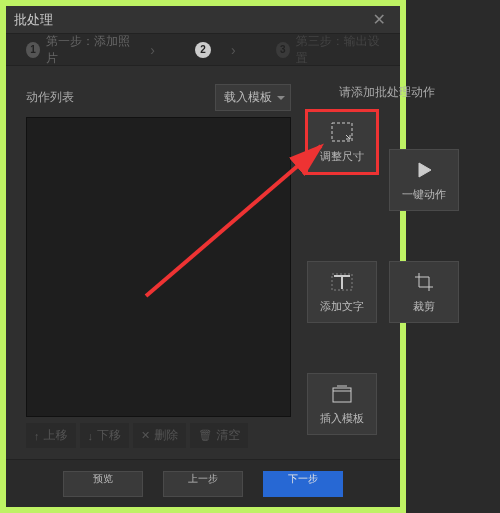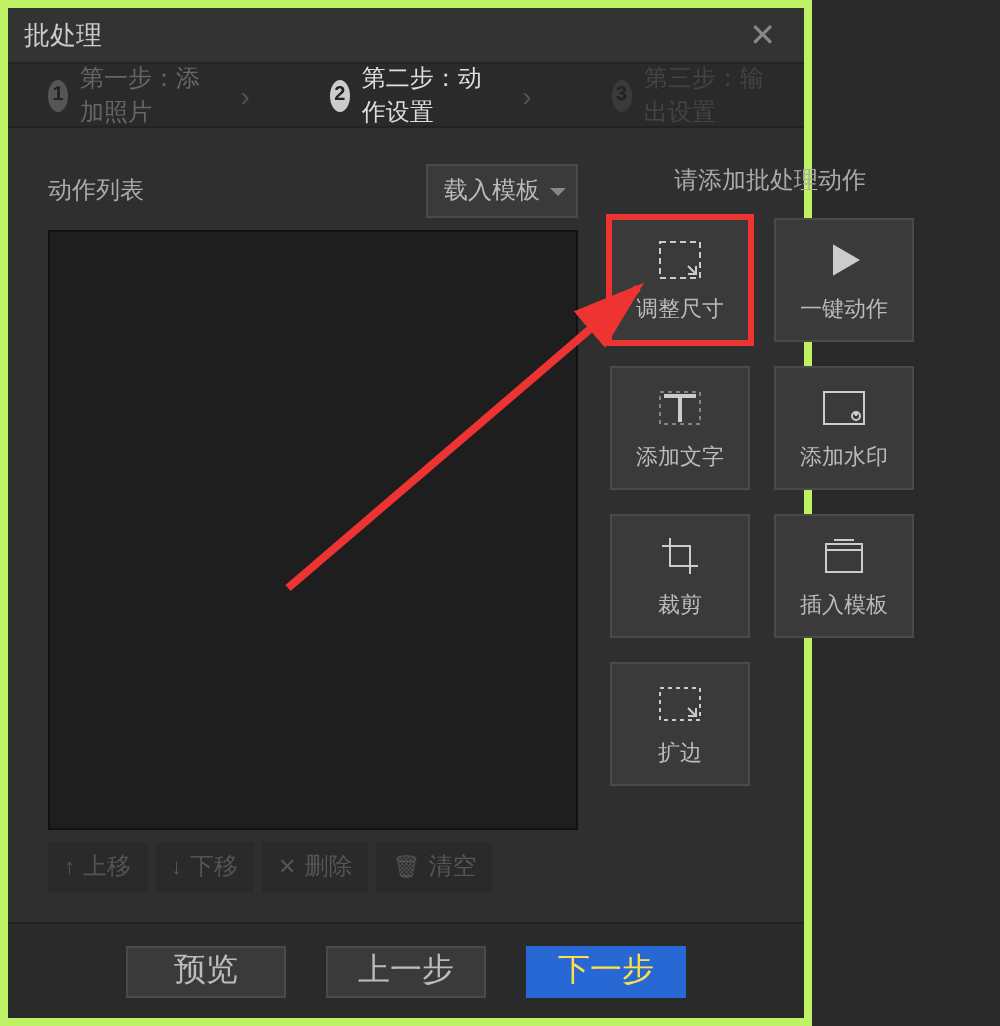--- a/index.html
+++ b/index.html
@@ -3,21 +3,21 @@
 <meta charset="utf-8">
 <style>
   * { box-sizing: border-box; margin: 0; padding: 0; }
   body {
     width: 500px; height: 513px;
     background: #2a2a2a;
     font-family: "Microsoft YaHei", Arial, sans-serif;
     font-size: 12px; color: #999;
     overflow: hidden;
   }
-  .window { width: 406px; height: 513px; background: #2f2f2f; border: 4px solid #bef264; position: relative; }
+  .window { width: 406px; height: 513px; background: #2f2f2f; border: 6px solid #bef264; position: relative; }
   .titlebar {
     height: 28px; background: #333; display: flex; align-items: center;
     padding: 0 8px; color: #ccc; font-size: 13px;
     border-bottom: 1px solid #222;
   }
   .titlebar .title { flex: 1; }
   .close-x { color: #888; font-size: 16px; cursor: pointer; padding: 0 6px; }
   .steps {
     height: 32px; background: #2a2a2a; display: flex; align-items: center;
     padding: 0 20px; gap: 40px; border-bottom: 1px solid #222;
@@ -56,36 +56,36 @@
     padding: 4px 8px; font-size: 12px; display: flex; align-items: center; gap: 4px;
     cursor: pointer;
   }
   .mini-btn .mi { font-size: 11px; }
   .right-col { width: 160px; }
   .right-col .lbl { color: #aaa; font-size: 12px; margin-bottom: 10px; display: block; margin-left: 32px; }
   .action-grid { display: grid; grid-template-columns: 70px 70px; gap: 12px; }
   .action-btn {
     width: 70px; height: 62px; background: #3a3a3a; border: 1px solid #4a4a4a;
     display: flex; flex-direction: column; align-items: center; justify-content: center;
-    gap: 6px; cursor: pointer; color: #bbb; font-size: 11px;
+    gap: 6px; cursor: pointer; color: #bbb; font-size: 11px; margin-top: 38px;
   }
   .action-btn .aicon { height: 22px; display: flex; align-items: center; justify-content: center; }
   .action-btn.highlight { border: 3px solid #e33; width: 74px; height: 66px; margin: -2px; align-items: center; }
   .action-btn svg { stroke: #ccc; fill: none; }
   .footer {
     position: absolute; left: 0; right: 0; bottom: 0; height: 48px;
     background: #2a2a2a; border-top: 1px solid #222;
     display: flex; align-items: center; justify-content: center; gap: 20px;
   }
   .fbtn {
     width: 80px; height: 26px; background: #3a3a3a; border: 1px solid #4a4a4a;
-    color: #bbb; font-size: 16px; display: flex; align-items: center; justify-content: center;
+    color: #bbb; font-size: 10px; display: flex; justify-content: center;
     cursor: pointer;
   }
-  .fbtn.primary { background: #2768d4; border-color: #2768d4; color: #fde047; }
+  .fbtn.primary { background: #2768d4; border-color: #2768d4; color: #e5e5e5; }
   .arrow-annot {
     position: absolute; left: 120px; top: 90px; width: 220px; height: 220px;
     pointer-events: none;
   }
 </style>
 </head>
 <body>
 
 <div class="window">
 
@@ -95,21 +95,20 @@
   </div>
 
   <div class="steps">
     <div class="step">
       <span class="step-num">1</span>
       <span>第一步：添加照片</span>
     </div>
     <span class="step-arrow">›</span>
     <div class="step active">
       <span class="step-num">2</span>
-      <span>第二步：动作设置</span>
     </div>
     <span class="step-arrow">›</span>
     <div class="step disabled">
       <span class="step-num">3</span>
       <span>第三步：输出设置</span>
     </div>
   </div>
 
   <div class="content">
 
@@ -167,30 +166,20 @@
         <div class="action-btn">
           <span class="aicon">
             <svg width="22" height="18" viewBox="0 0 22 18">
                 <path d="M3 3 H19 M11 3 V16" stroke-width="2"></path>
                 <rect x="1" y="1" width="20" height="16" stroke-dasharray="2 2" stroke-width="0.5"></rect>
               </svg>
           </span>
           <span>添加文字</span>
         </div>
 
-        <div class="action-btn">
-          <span class="aicon">
-            <svg width="22" height="18" viewBox="0 0 22 18">
-                <rect x="1" y="1" width="20" height="16"></rect>
-                <circle cx="17" cy="13" r="2"></circle>
-                <path d="M16 12 h2 M17 11 v2" stroke-width="1"></path>
-              </svg>
-          </span>
-          <span>添加水印</span>
-        </div>
 
 
         <div class="action-btn">
           <span class="aicon">
             <svg width="20" height="20" viewBox="0 0 20 20">
                 <path d="M5 1 V15 H19 M1 5 H15 V19"></path>
               </svg>
           </span>
           <span>裁剪</span>
         </div>
@@ -198,29 +187,20 @@
         <div class="action-btn">
           <span class="aicon">
             <svg width="20" height="18" viewBox="0 0 20 18">
                 <rect x="1" y="3" width="18" height="14"></rect>
                 <path d="M1 6 H19 M5 1 H15"></path>
               </svg>
           </span>
           <span>插入模板</span>
         </div>
 
-        <div class="action-btn">
-          <span class="aicon">
-            <svg width="22" height="18" viewBox="0 0 22 18">
-                <rect x="1" y="1" width="20" height="16" stroke-dasharray="2 2"></rect>
-                <path d="M15 11 L19 15 M19 11 V15 H15"></path>
-              </svg>
-          </span>
-          <span>扩边</span>
-        </div>
 
       </div>
     </div>
 
   </div>
 
   <svg class="arrow-annot" viewBox="0 0 220 220">
     <defs>
         <marker id="ah" markerWidth="10" markerHeight="10" refX="8" refY="3" orient="auto">
       <path d="M0,0 L9,3 L0,6 Z" fill="#e33"></path>

